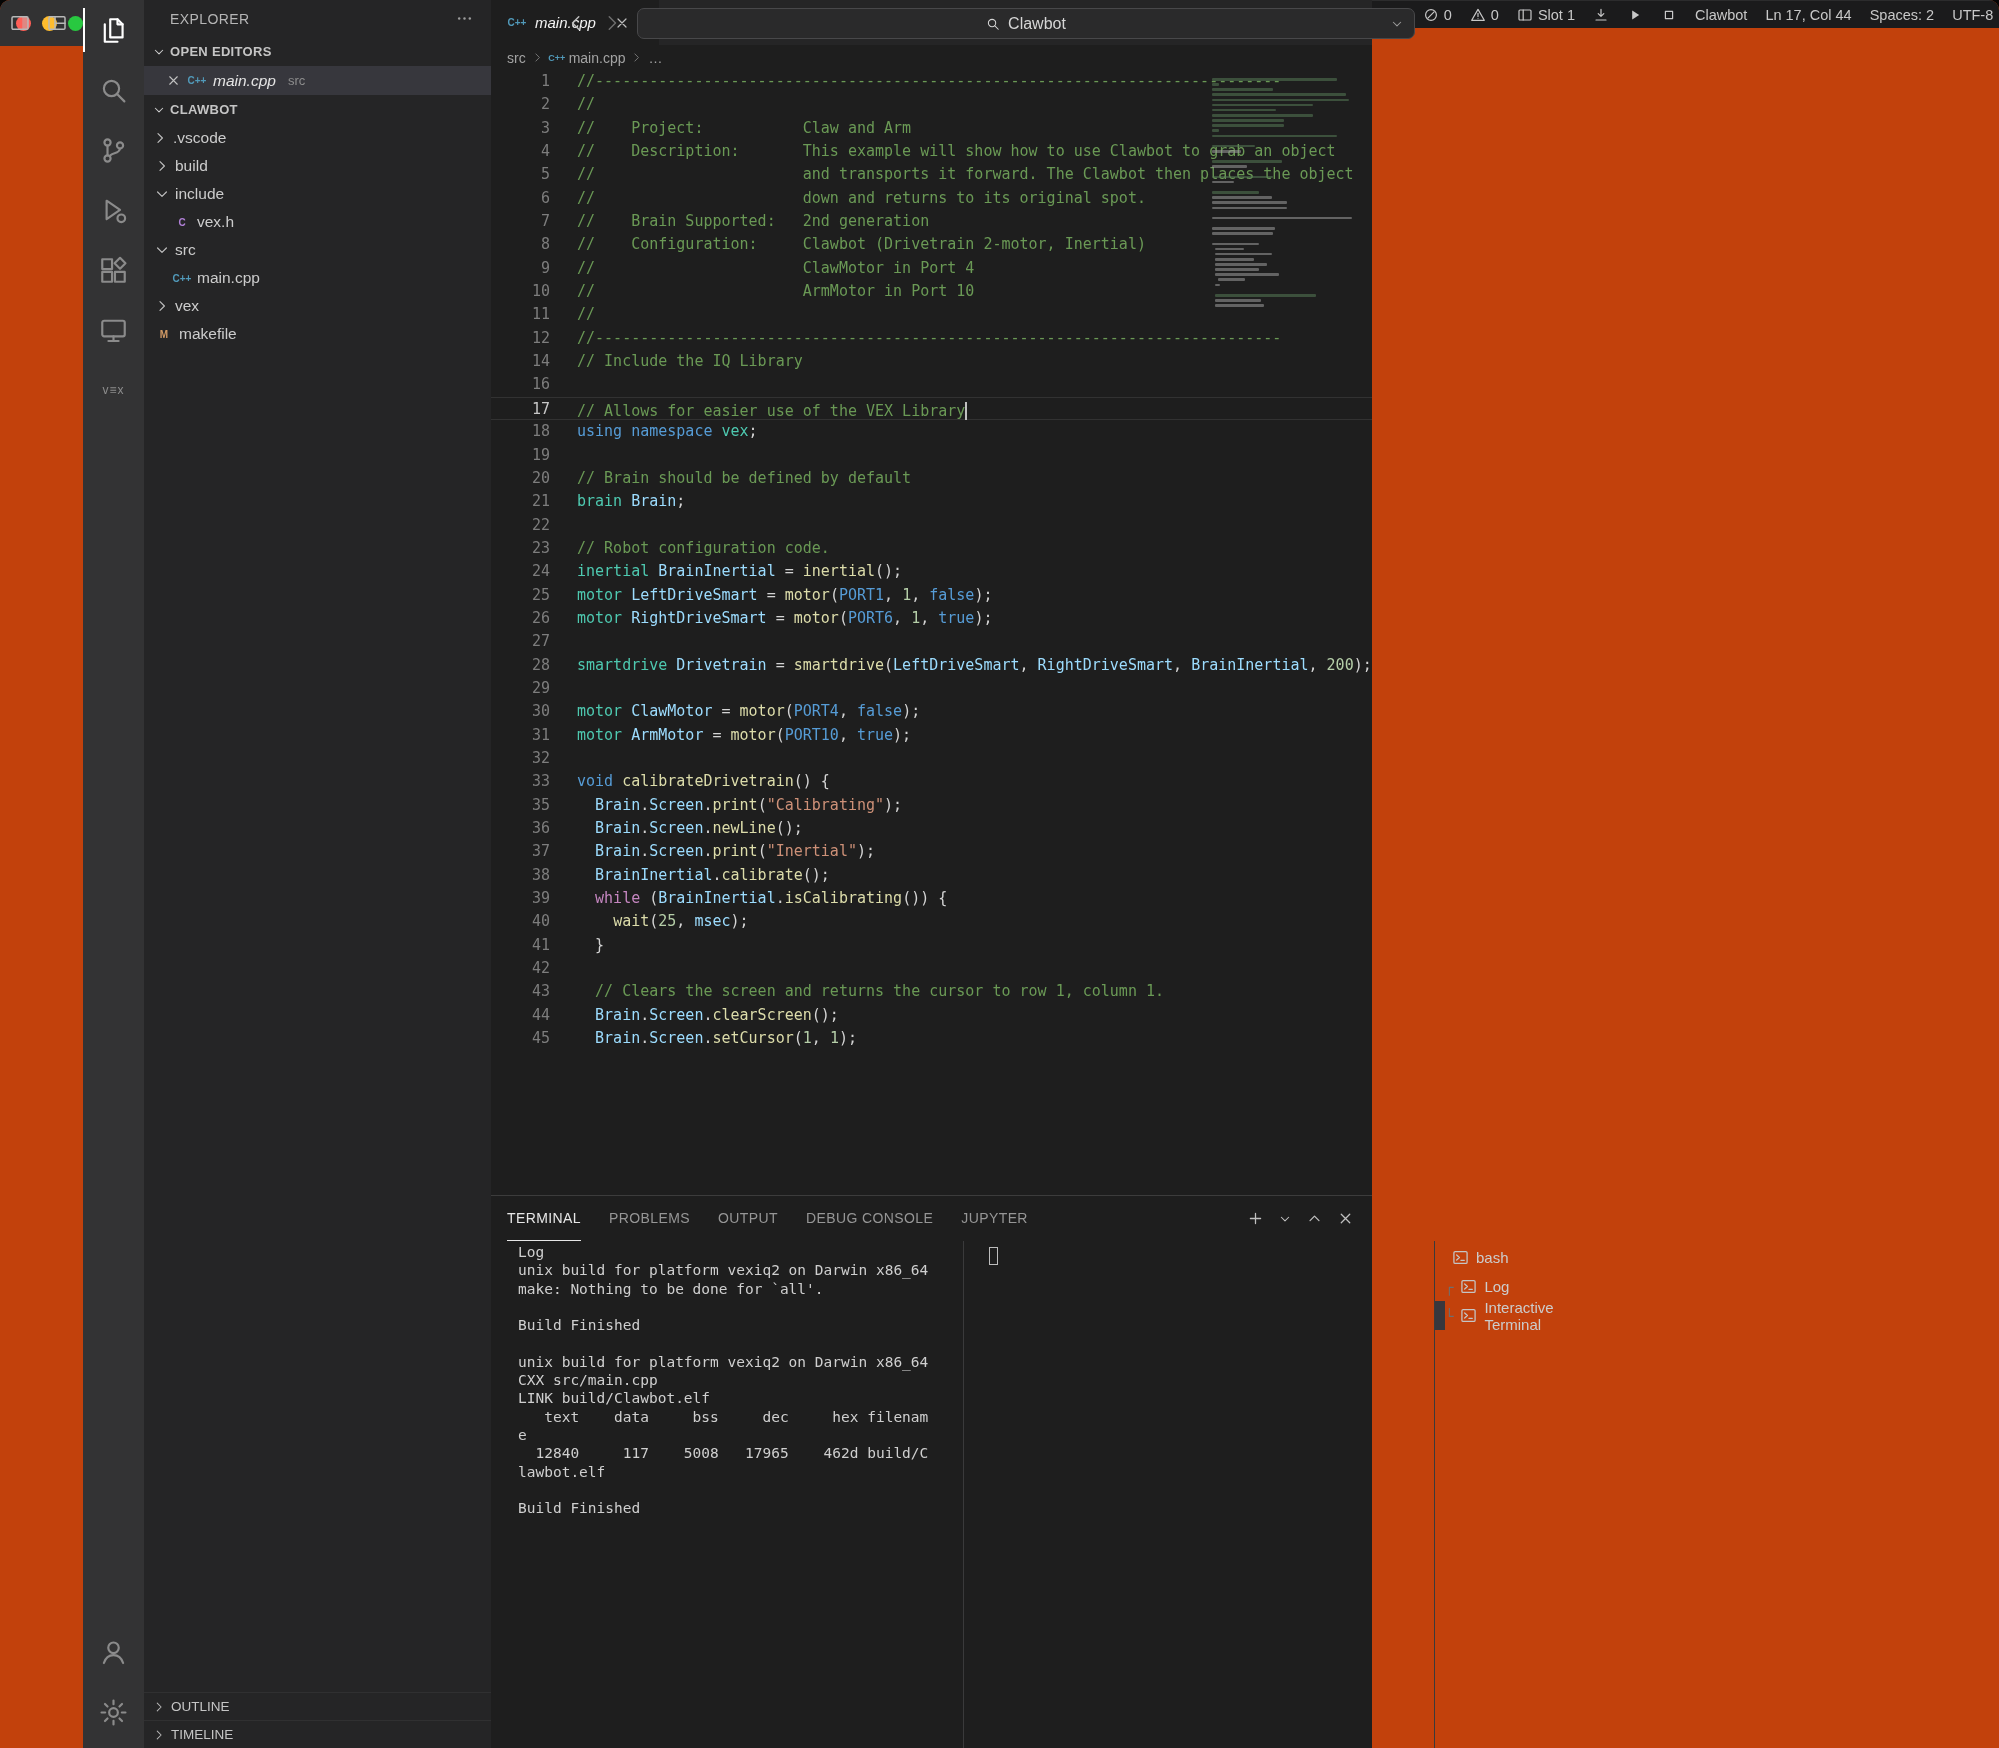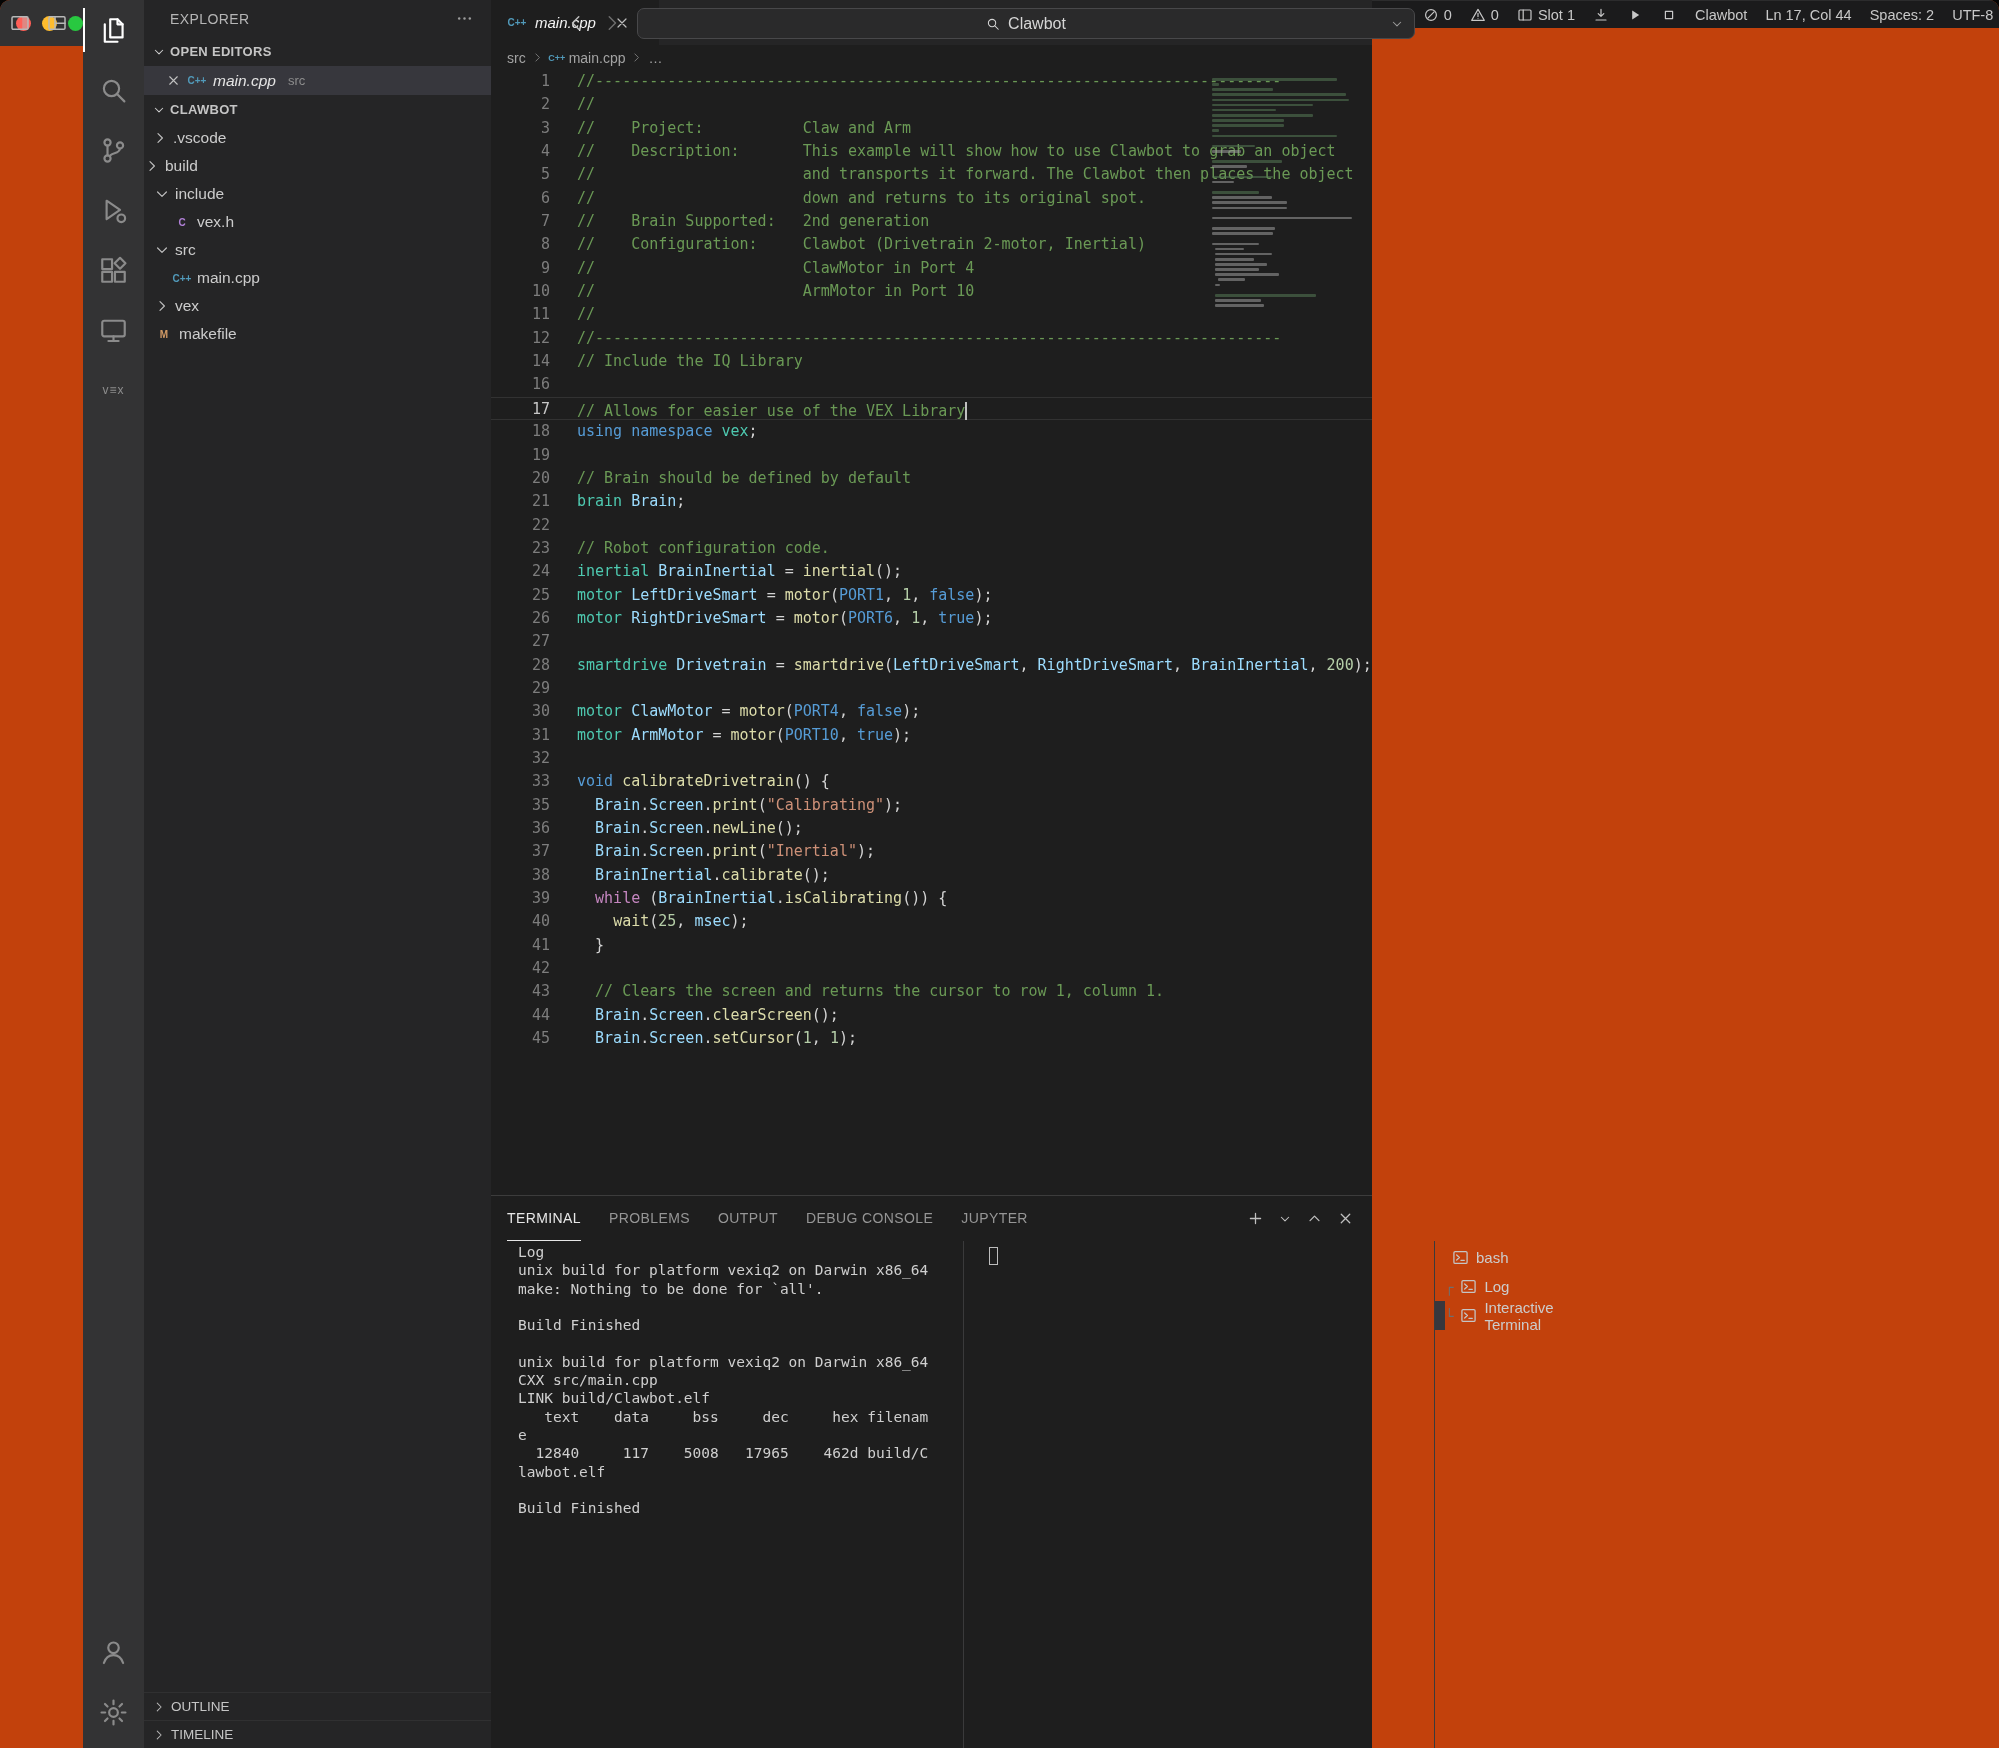--- a/index.html
+++ b/index.html
@@ -291,21 +291,21 @@
       </div>
       <div class="tree">
           <div class="tree-row" style="padding-left: 8px;">
             <span class="ic tchev">
               <svg viewBox="0 0 16 16">
                 <path d="M6 3.6L10.4 8 6 12.4"></path>
               </svg>
             </span>
             <span class="tree-label">.vscode</span>
           </div>
-          <div class="tree-row" style="padding-left: 0;">
+          <div class="tree-row" style="padding-left: 10px;">
             <span class="ic tchev">
               <svg viewBox="0 0 16 16">
                 <path d="M6 3.6L10.4 8 6 12.4"></path>
               </svg>
             </span>
             <span class="tree-label">build</span>
           </div>
           <div class="tree-row" style="padding-left: 10px;">
             <span class="ic tchev open">
               <svg viewBox="0 0 16 16">

